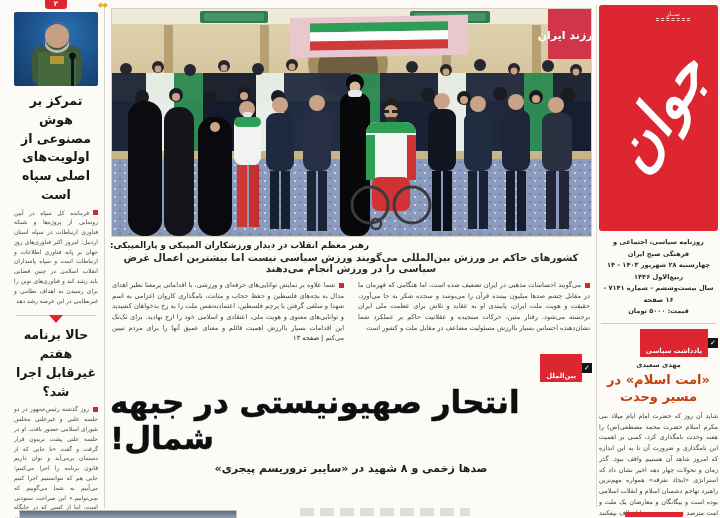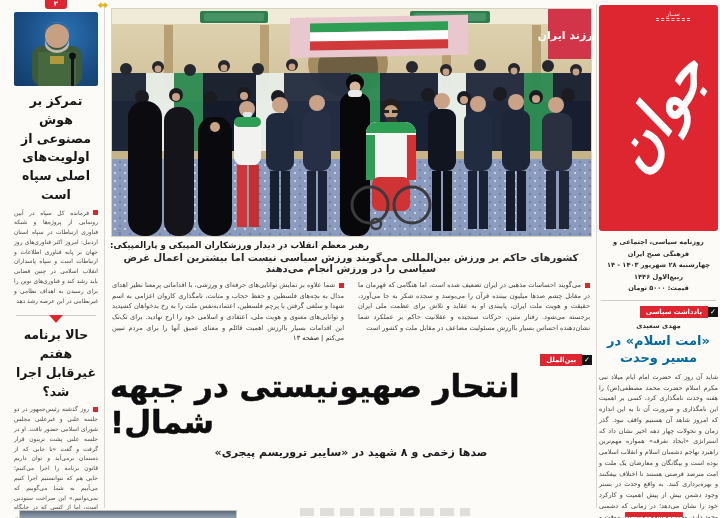--- a/index.html
+++ b/index.html
@@ -12,23 +12,23 @@
   .col-right{position:absolute;left:599px;top:5px;width:119px;}
   .logo-block{position:relative;width:119px;height:226px;border-radius:3px;overflow:hidden;}
   .logo-script{position:absolute;top:48%;left:50%;transform:translate(-50%,-50%) rotate(-58deg);
     color:#fff;font-size:58px;font-weight:bold;font-style:italic;white-space:nowrap;line-height:1;}
   .corner-mark{position:absolute;top:5px;left:48%;color:#fff;font-size:6px;text-align:center;line-height:1.2;opacity:.95;}
   .corner-mark .dash{display:block;width:34px;border-top:1px dashed rgba(255,255,255,.85);margin:1px auto 0;}
   .paper-meta{margin-top:6px;text-align:center;color:#2e2d2b;font-size:6.6px;line-height:1.75;font-weight:bold;}
   .meta-sep{border:none;border-top:1px solid #cfcdc8;margin:5px 2px;}
   .badge-row{display:flex;align-items:center;gap:0;margin:2px 0 3px;}
   .badge-check{width:10px;height:10px;background:#141414;color:#fff;font-size:7px;line-height:10px;text-align:center;flex:0 0 auto;}
-  .badge{background:var(--red);color:#fff;font-size:6.8px;font-weight:bold;padding:2px 6px 2px;letter-spacing:.2px;}
+  .badge{background:var(--red);color:#fff;font-size:6.8px;font-weight:bold;padding:18px 6px 2px;letter-spacing:.2px;}
   .note-author{text-align:center;font-size:6.8px;color:#333;margin:4px 0 2px;font-weight:bold;}
-  .note-title{margin:2px 0 5px;text-align:center;font-size:13px;font-weight:bold;color:#0369a1;line-height:1.35;}
+  .note-title{margin:2px 0 5px;text-align:center;font-size:13px;font-weight:bold;color:#c2410c;line-height:1.35;}
   .note-body{font-size:6.4px;line-height:1.68;color:#3c3b39;text-align:justify;margin:0;}
   .pageref{font-weight:normal;color:#141414;}
   .pageref::before{content:"| ";}
   .rc-sliver{position:absolute;left:625px;top:512px;width:58px;height:5px;background:var(--red);border-radius:1px;}
 
   
   .col-left{position:absolute;left:14px;top:0;width:84px;}
   .page-tab{width:22px;height:9px;margin:0 auto;background:var(--red);color:#fff;font-size:7px;
     line-height:9px;text-align:center;border-radius:0 0 3px 3px;font-weight:bold;}
   .cmd-photo{position:relative;width:84px;height:74px;margin-top:3px;border-radius:2px;overflow:hidden;
@@ -69,20 +69,21 @@
     <div class="logo-block" style="background:var(--red);">
       <div class="corner-mark">
         <span>ســار</span>
         <span class="dash"></span><span class="dash"></span>
       </div>
       <div class="logo-script">جوان</div>
     </div>
     <div class="paper-meta">
       <div>روزنامه سیاسی، اجتماعی و فرهنگی صبح ایران</div>
       <div>چهارشنبه ۲۸ شهریور ۱۴۰۳ - ۱۴ ربیع‌الاول ۱۴۴۶</div>
+      <div>سال بیست‌وششم - شماره ۷۱۴۱ - ۱۶ صفحه</div>
       <div>قیمت: ۵۰۰۰ تومان</div>
     </div>
     <hr class="meta-sep">
     <div class="badge-row">
       <span class="badge-check">✓</span>
       <span class="badge">یادداشت سیاسی</span>
     </div>
     <div class="note-author">مهدی سعیدی</div>
     <h2 class="note-title">«امت اسلام» در مسیر وحدت</h2>
     <p class="note-body"><span>شاید آن روز که حضرت امام ایام میلاد نبی مکرم اسلام حضرت محمد مصطفی(ص) را هفته وحدت نامگذاری کرد، کسی بر اهمیت این نامگذاری و ضرورت آن تا به این اندازه که امروز شاهد آن هستیم واقف نبود. گذر زمان و تحولات چهار دهه اخیر نشان داد که استراتژی «ایجاد تفرقه» همواره مهم‌ترین راهبرد تهاجم دشمنان اسلام و انقلاب اسلامی بوده است و بیگانگان و معارضان یک ملت و امت مترصد فرصتی هستند تا اختلاف بیفکنند و بهره‌برداری کنند. به واقع وحدت در بستر وجود دشمن بیش از پیش اهمیت و کارکرد خود را نشان می‌دهد؛ در زمانی که دشمنی وجود دارد، وحدت و ائتلاف حتی اگر موقت و محدود باشد، از تفرق و چندگانگی در برابر دشمن سودمندتر است</span>

